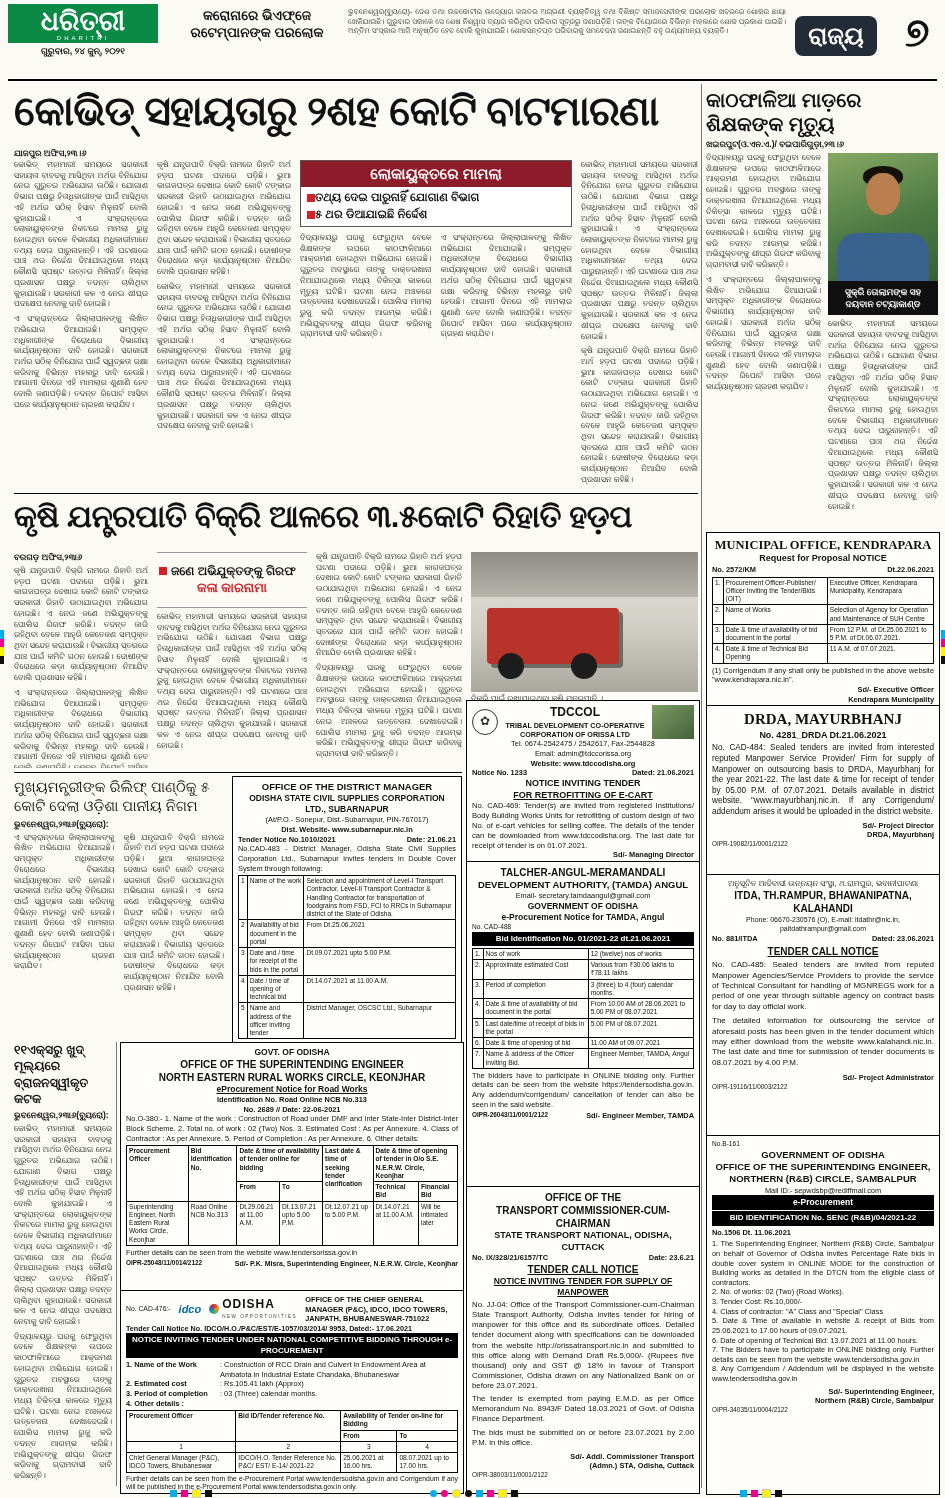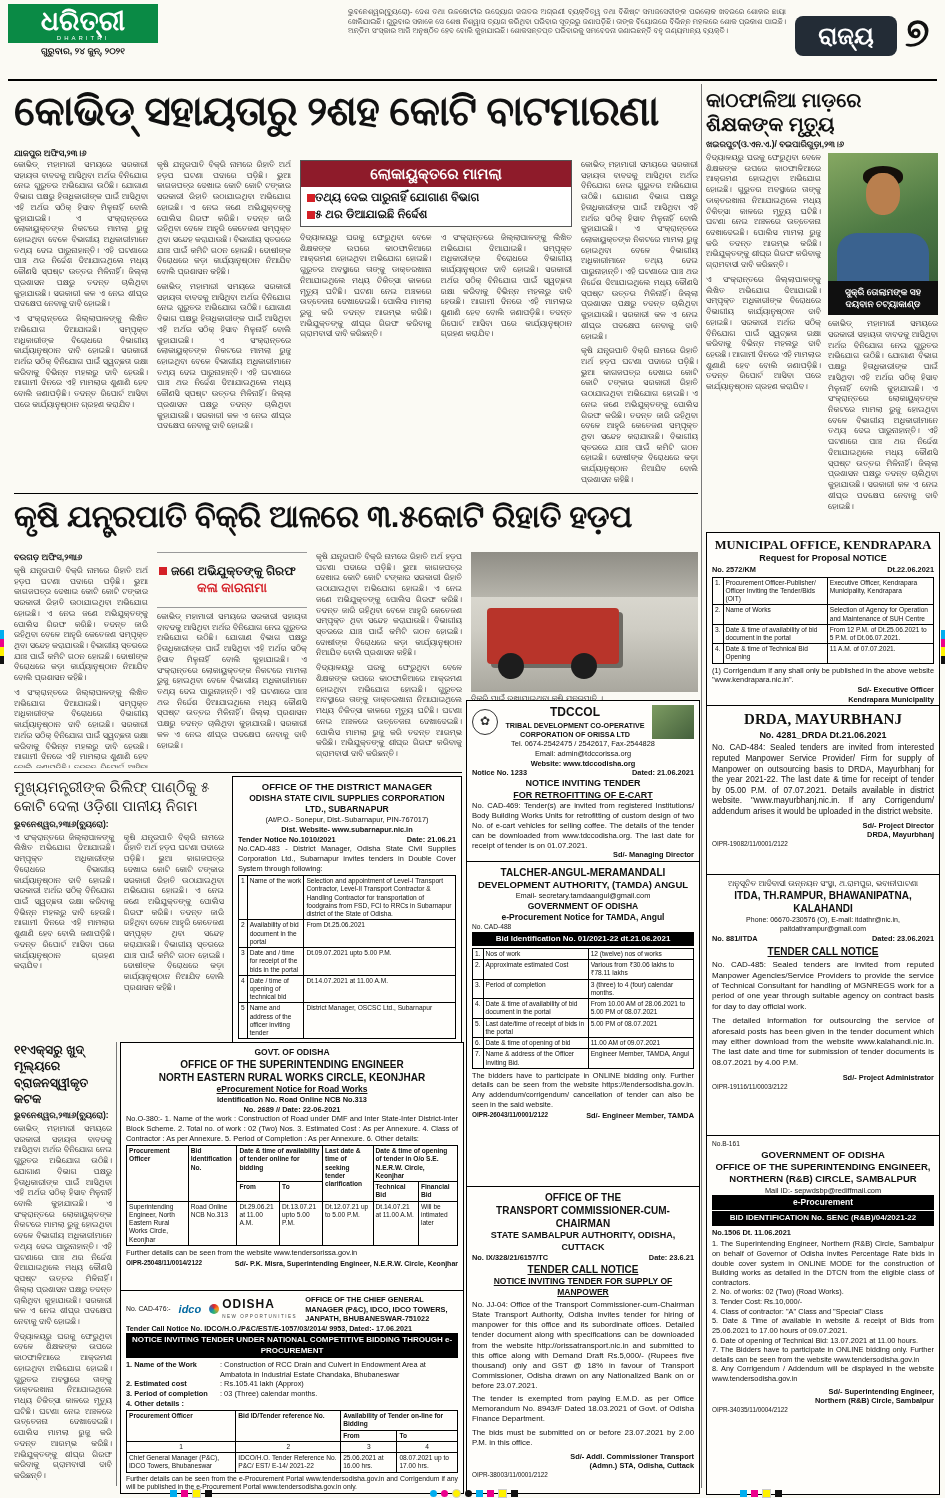--- a/index.html
+++ b/index.html
@@ -77,22 +77,23 @@
 
 <div id="page">
 
   <div class="abs" style="left:8px;top:4px;width:150px;">
     <div class="logo-box">
       <div class="logo-title">ଧରିତ୍ରୀ</div>
       <div class="logo-sub">DHARITRI</div>
     </div>
     <div class="date-line">ଗୁରୁବାର, ୨୪ ଜୁନ୍, ୨୦୨୧</div>
   </div>
+  <div class="abs teaser-head ovh" style="left:178px;top:8px;width:158px;height:64px;">କରୋନାରେ ଭିଏଫ୍‌ଜେ ରଟେମ୍ପାନଙ୍କ ପରଲୋକ</div>
   <div class="abs teaser-body ovh" style="left:348px;top:7px;width:438px;height:66px;">ଭୁବନେଶ୍ୱର(ବ୍ୟୁରୋ)- ଦେଶ ତଥା ଉଚ୍ଚକୋଟୀର ଉଦ୍ୟୋଗ ଜଗତର ଅଗ୍ରଣୀ ବ୍ୟକ୍ତିତ୍ୱ ତଥା ବିଶିଷ୍ଟ ସମାଜସେବୀଙ୍କ ପରଲୋକ ଖବରରେ ଶୋକର ଛାୟା ଖେଳିଯାଇଛି। ଗୁରୁବାର ସକାଳେ ସେ ଶେଷ ନିଶ୍ୱାସ ତ୍ୟାଗ କରିଥିବା ପରିବାର ସୂତ୍ରରୁ ଜଣାପଡ଼ିଛି। ତାଙ୍କ ବିୟୋଗରେ ବିଭିନ୍ନ ମହଲରେ ଶୋକ ପ୍ରକାଶ ପାଇଛି। ଅନ୍ତିମ ସଂସ୍କାର ଆଜି ଅନୁଷ୍ଠିତ ହେବ ବୋଲି କୁହାଯାଇଛି। ଶୋକସନ୍ତପ୍ତ ପରିବାରକୁ ସମବେଦନା ଜଣାଇଛନ୍ତି ବହୁ ଗଣ୍ୟମାନ୍ୟ ବ୍ୟକ୍ତି।</div>
-  <div class="abs section-box" style="left:795px;top:16px;width:102px;height:40px;">ରାଜ୍ୟ</div>
+  <div class="abs section-box" style="left:795px;top:16px;width:82px;height:40px;">ରାଜ୍ୟ</div>
   <div class="abs page-num" style="left:905px;top:10px;">୭</div>
   <div class="abs rule" style="left:8px;top:79px;width:929px;height:2px;"></div>
 
   <div class="abs h-lead ovh" style="left:14px;top:90px;width:684px;height:52px;">କୋଭିଡ୍ ସହାୟତାରୁ ୨ଶହ କୋଟି ବାଟମାରଣା</div>
   <div class="abs byline" style="left:14px;top:148px;">ଯାଜପୁର ଅଫିସ,୨୩।୬</div>
   <div class="abs cols" style="left:14px;top:160px;width:684px;height:330px;">
     <div class="col" style="flex:0 0 134px;">
       <p class="t">କୋଭିଡ୍ ମହାମାରୀ ସମୟରେ ସରକାରୀ ସହାୟତା ବାବଦକୁ ଆସିଥିବା ଅର୍ଥର ବିନିଯୋଗ ନେଇ ଗୁରୁତର ଅଭିଯୋଗ ଉଠିଛି। ଯୋଗାଣ ବିଭାଗ ପକ୍ଷରୁ ହିତାଧିକାରୀଙ୍କ ପାଇଁ ଆସିଥିବା ଏହି ଅର୍ଥର ସଠିକ୍ ହିସାବ ମିଳୁନାହିଁ ବୋଲି କୁହାଯାଇଛି। ଏ ସଂକ୍ରାନ୍ତରେ ଲୋକାୟୁକ୍ତଙ୍କ ନିକଟରେ ମାମଲା ରୁଜୁ ହୋଇଥିବା ବେଳେ ବିଭାଗୀୟ ଅଧିକାରୀମାନେ ତଥ୍ୟ ଦେଇ ପାରୁନାହାନ୍ତି। ଏହି ଘଟଣାରେ ପାଞ୍ଚ ଥର ନିର୍ଦ୍ଦେଶ ଦିଆଯାଇଥିଲେ ମଧ୍ୟ କୌଣସି ସ୍ପଷ୍ଟ ଉତ୍ତର ମିଳିନାହିଁ। ଜିଲ୍ଲା ପ୍ରଶାସନ ପକ୍ଷରୁ ତଦନ୍ତ ଚାଲିଥିବା କୁହାଯାଉଛି। ସରକାରୀ କଳ ଏ ନେଇ ଶୀଘ୍ର ପଦକ୍ଷେପ ନେବାକୁ ଦାବି ହୋଇଛି।</p>
       <p class="t">ଏ ସଂକ୍ରାନ୍ତରେ ଜିଲ୍ଲାପାଳଙ୍କୁ ଲିଖିତ ଅଭିଯୋଗ ଦିଆଯାଇଛି। ସମ୍ପୃକ୍ତ ଅଧିକାରୀଙ୍କ ବିରୋଧରେ ବିଭାଗୀୟ କାର୍ଯ୍ୟାନୁଷ୍ଠାନ ଦାବି ହୋଇଛି। ସରକାରୀ ଅର୍ଥର ସଠିକ୍ ବିନିଯୋଗ ପାଇଁ ସ୍ୱଚ୍ଛତା ରକ୍ଷା କରିବାକୁ ବିଭିନ୍ନ ମହଲରୁ ଦାବି ହେଉଛି। ଆଗାମୀ ଦିନରେ ଏହି ମାମଲାର ଶୁଣାଣି ହେବ ବୋଲି ଜଣାପଡ଼ିଛି। ତଦନ୍ତ ରିପୋର୍ଟ ଆସିବା ପରେ କାର୍ଯ୍ୟାନୁଷ୍ଠାନ ଗ୍ରହଣ କରାଯିବ।</p>
     </div>
@@ -361,21 +362,21 @@
     <div class="just">The bidders have to participate in ONLINE bidding only. Further details can be seen from the website https://tendersodisha.gov.in. Any addendum/corrigendum/ cancellation of tender can also be seen in the said website.</div>
     <div class="refline" style="margin-top:2px;">
       <span class="oipr">OIPR-26043/11/0001/2122</span>
       <span class="sd">Sd/- Engineer Member, TAMDA</span>
     </div>
   </div>
 
   <div class="notice" style="left:466px;top:1186px;width:222px;height:298px;">
     <div class="c b" style="font-size:10px;">OFFICE OF THE</div>
     <div class="c b" style="font-size:10px;">TRANSPORT COMMISSIONER-CUM-CHAIRMAN</div>
-    <div class="c b" style="font-size:9px;">STATE SAMBALPUR AUTHORITY, ODISHA, CUTTACK</div>
+    <div class="c b" style="font-size:9px;">STATE TRANSPORT NATIONAL, ODISHA, CUTTACK</div>
     <div class="refline">
       <span>No. IX/328/21/6157/TC</span>
       <span>Date: 23.6.21</span>
     </div>
     <div class="c b u" style="font-size:10px;">TENDER CALL NOTICE</div>
     <div class="c b u" style="font-size:8.5px;margin-bottom:2px;">NOTICE INVITING TENDER FOR SUPPLY OF MANPOWER</div>
     <div class="just" style="font-size:7.8px;">No. JJ-04: Office of the Transport Commissioner-cum-Chairman State Transport Authority, Odisha invites tender for hiring of manpower for this office and its subordinate offices. Detailed tender document along with specifications can be downloaded from the website http://orissatransport.nic.in and submitted to this office along with Demand Draft Rs.5,000/- (Rupees five thousand) only and GST @ 18% in favour of Transport Commissioner, Odisha drawn on any Nationalized Bank on or before 23.07.2021.</div>
     <div class="just" style="font-size:7.8px;margin-top:3px;">The tender is exempted from paying E.M.D. as per Office Memorandum No. 8943/F Dated 18.03.2021 of Govt. of Odisha Finance Department.</div>
     <div class="just" style="font-size:7.8px;margin-top:3px;">The bids must be submitted on or before 23.07.2021 by 2.00 P.M. in this office.</div>
     <div class="sd" style="margin-top:4px;">Sd/- Addl. Commissioner Transport</div>

